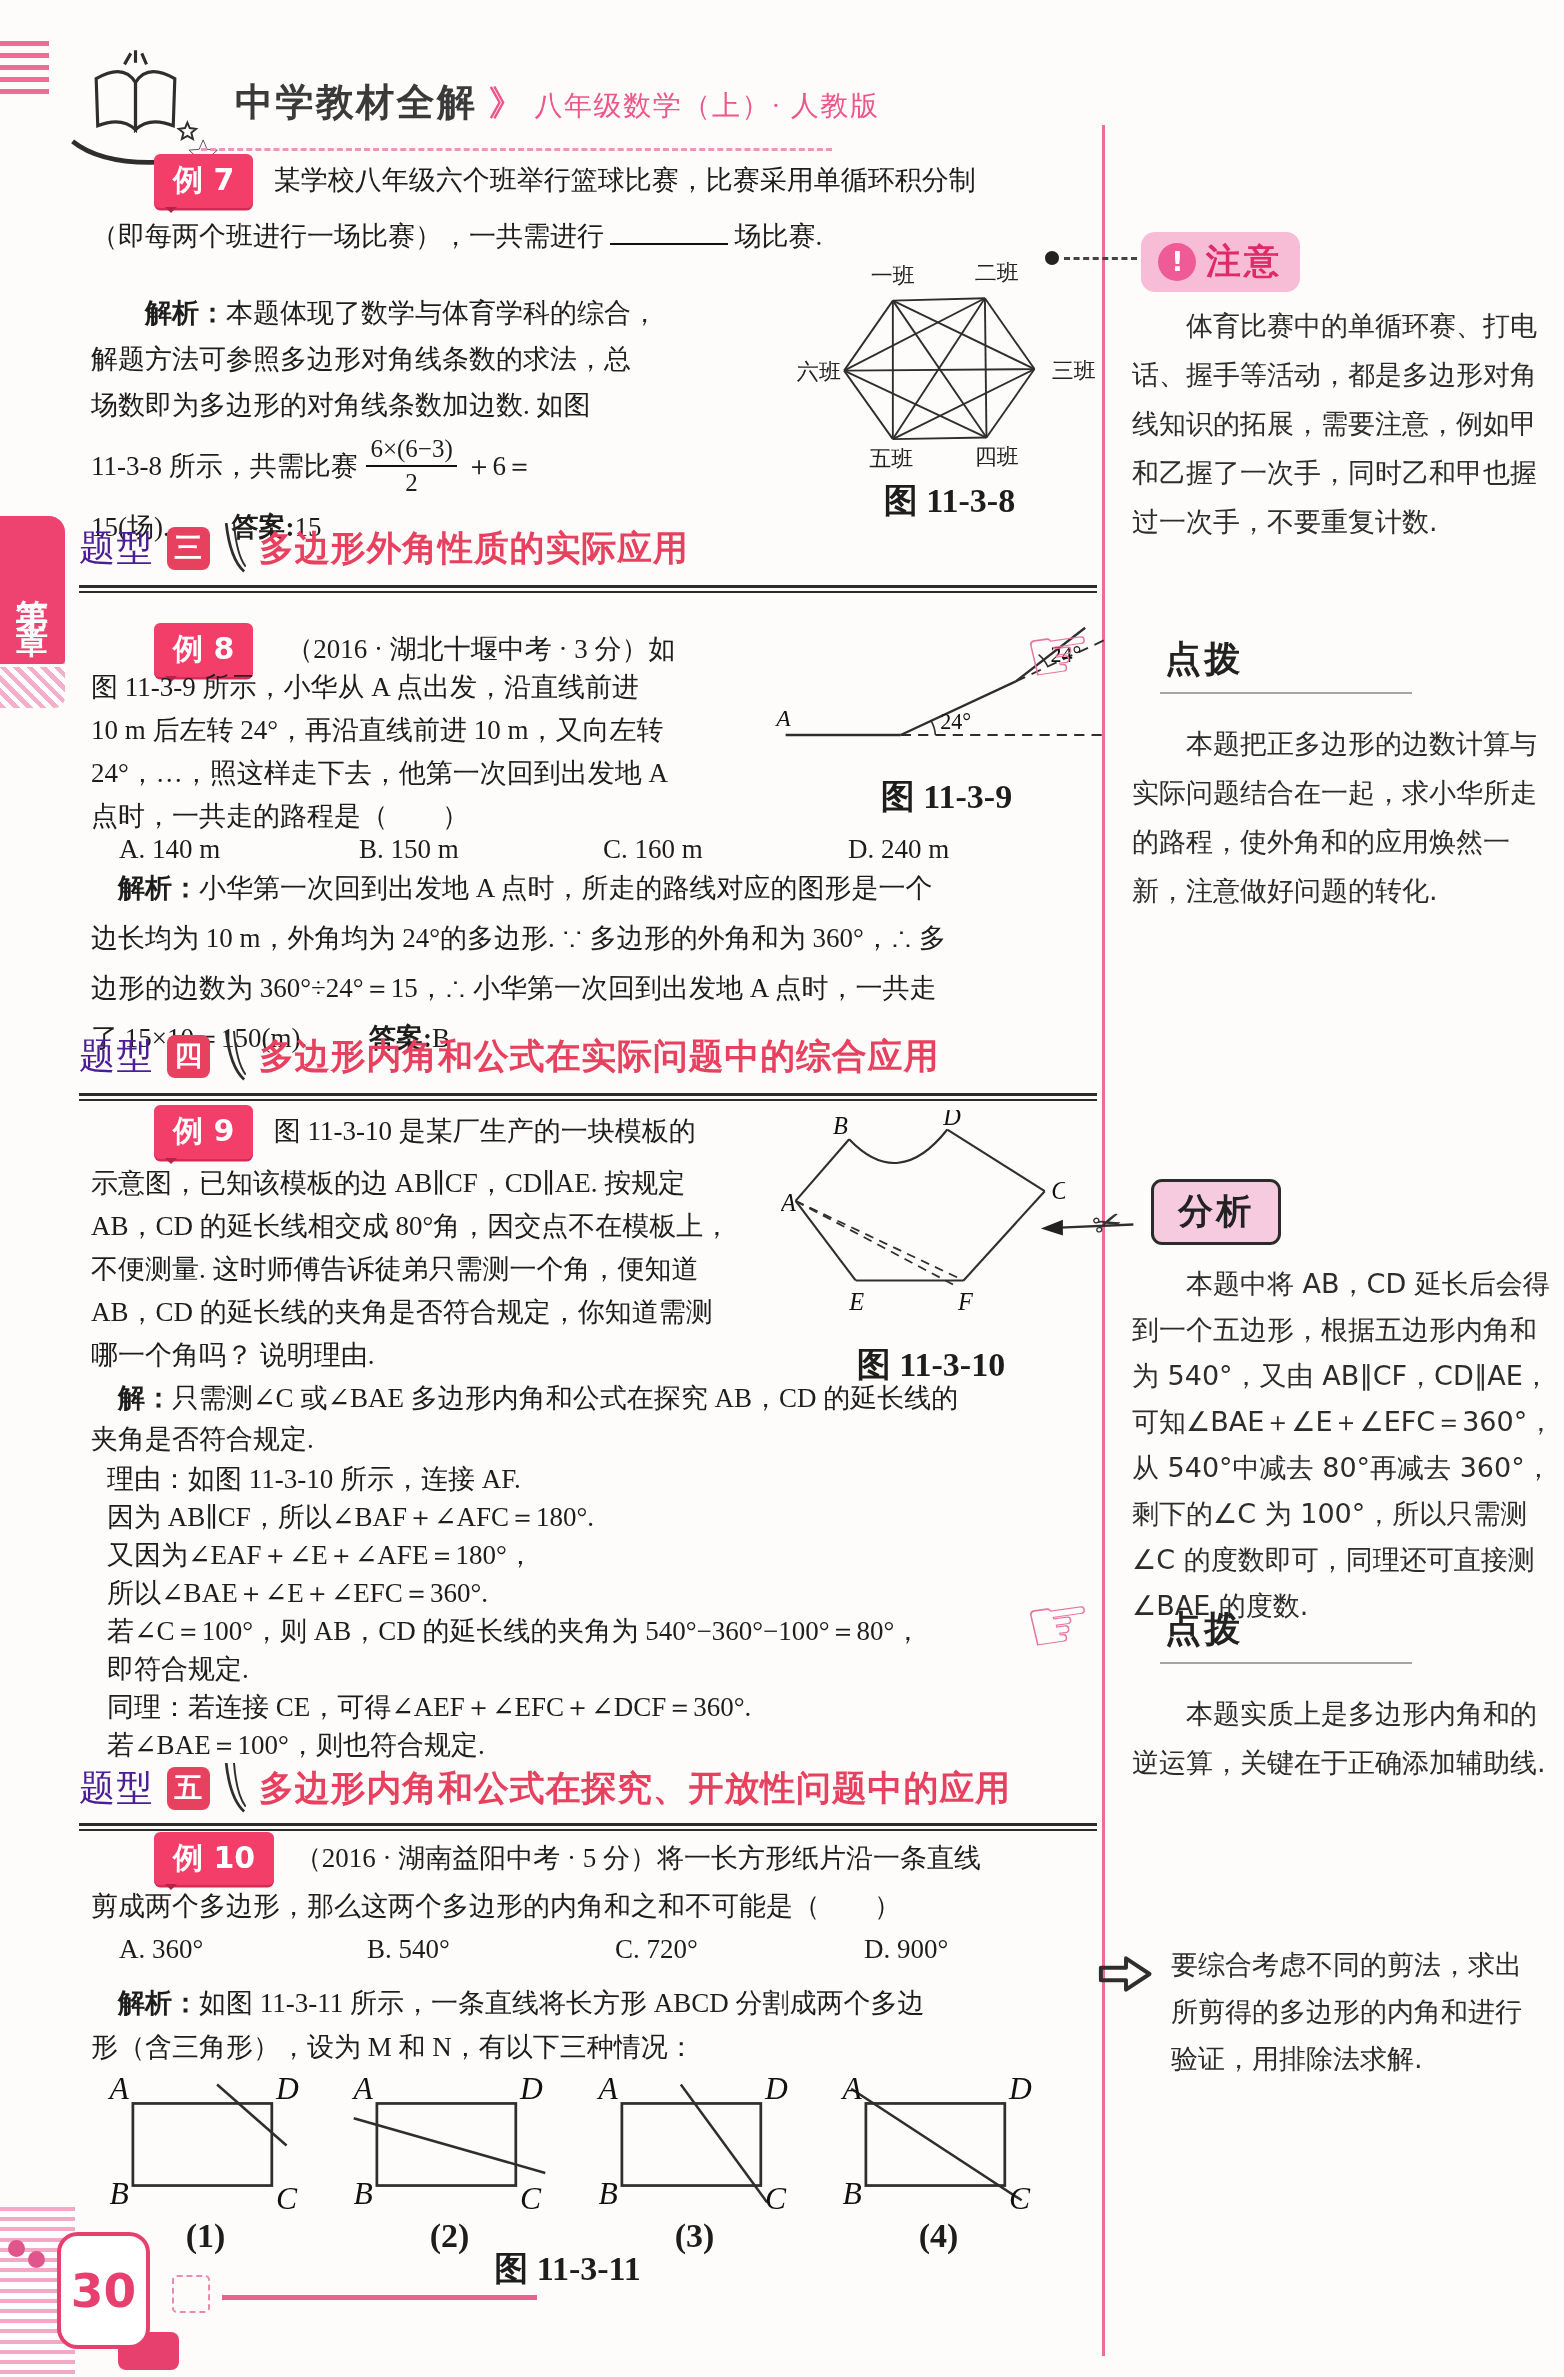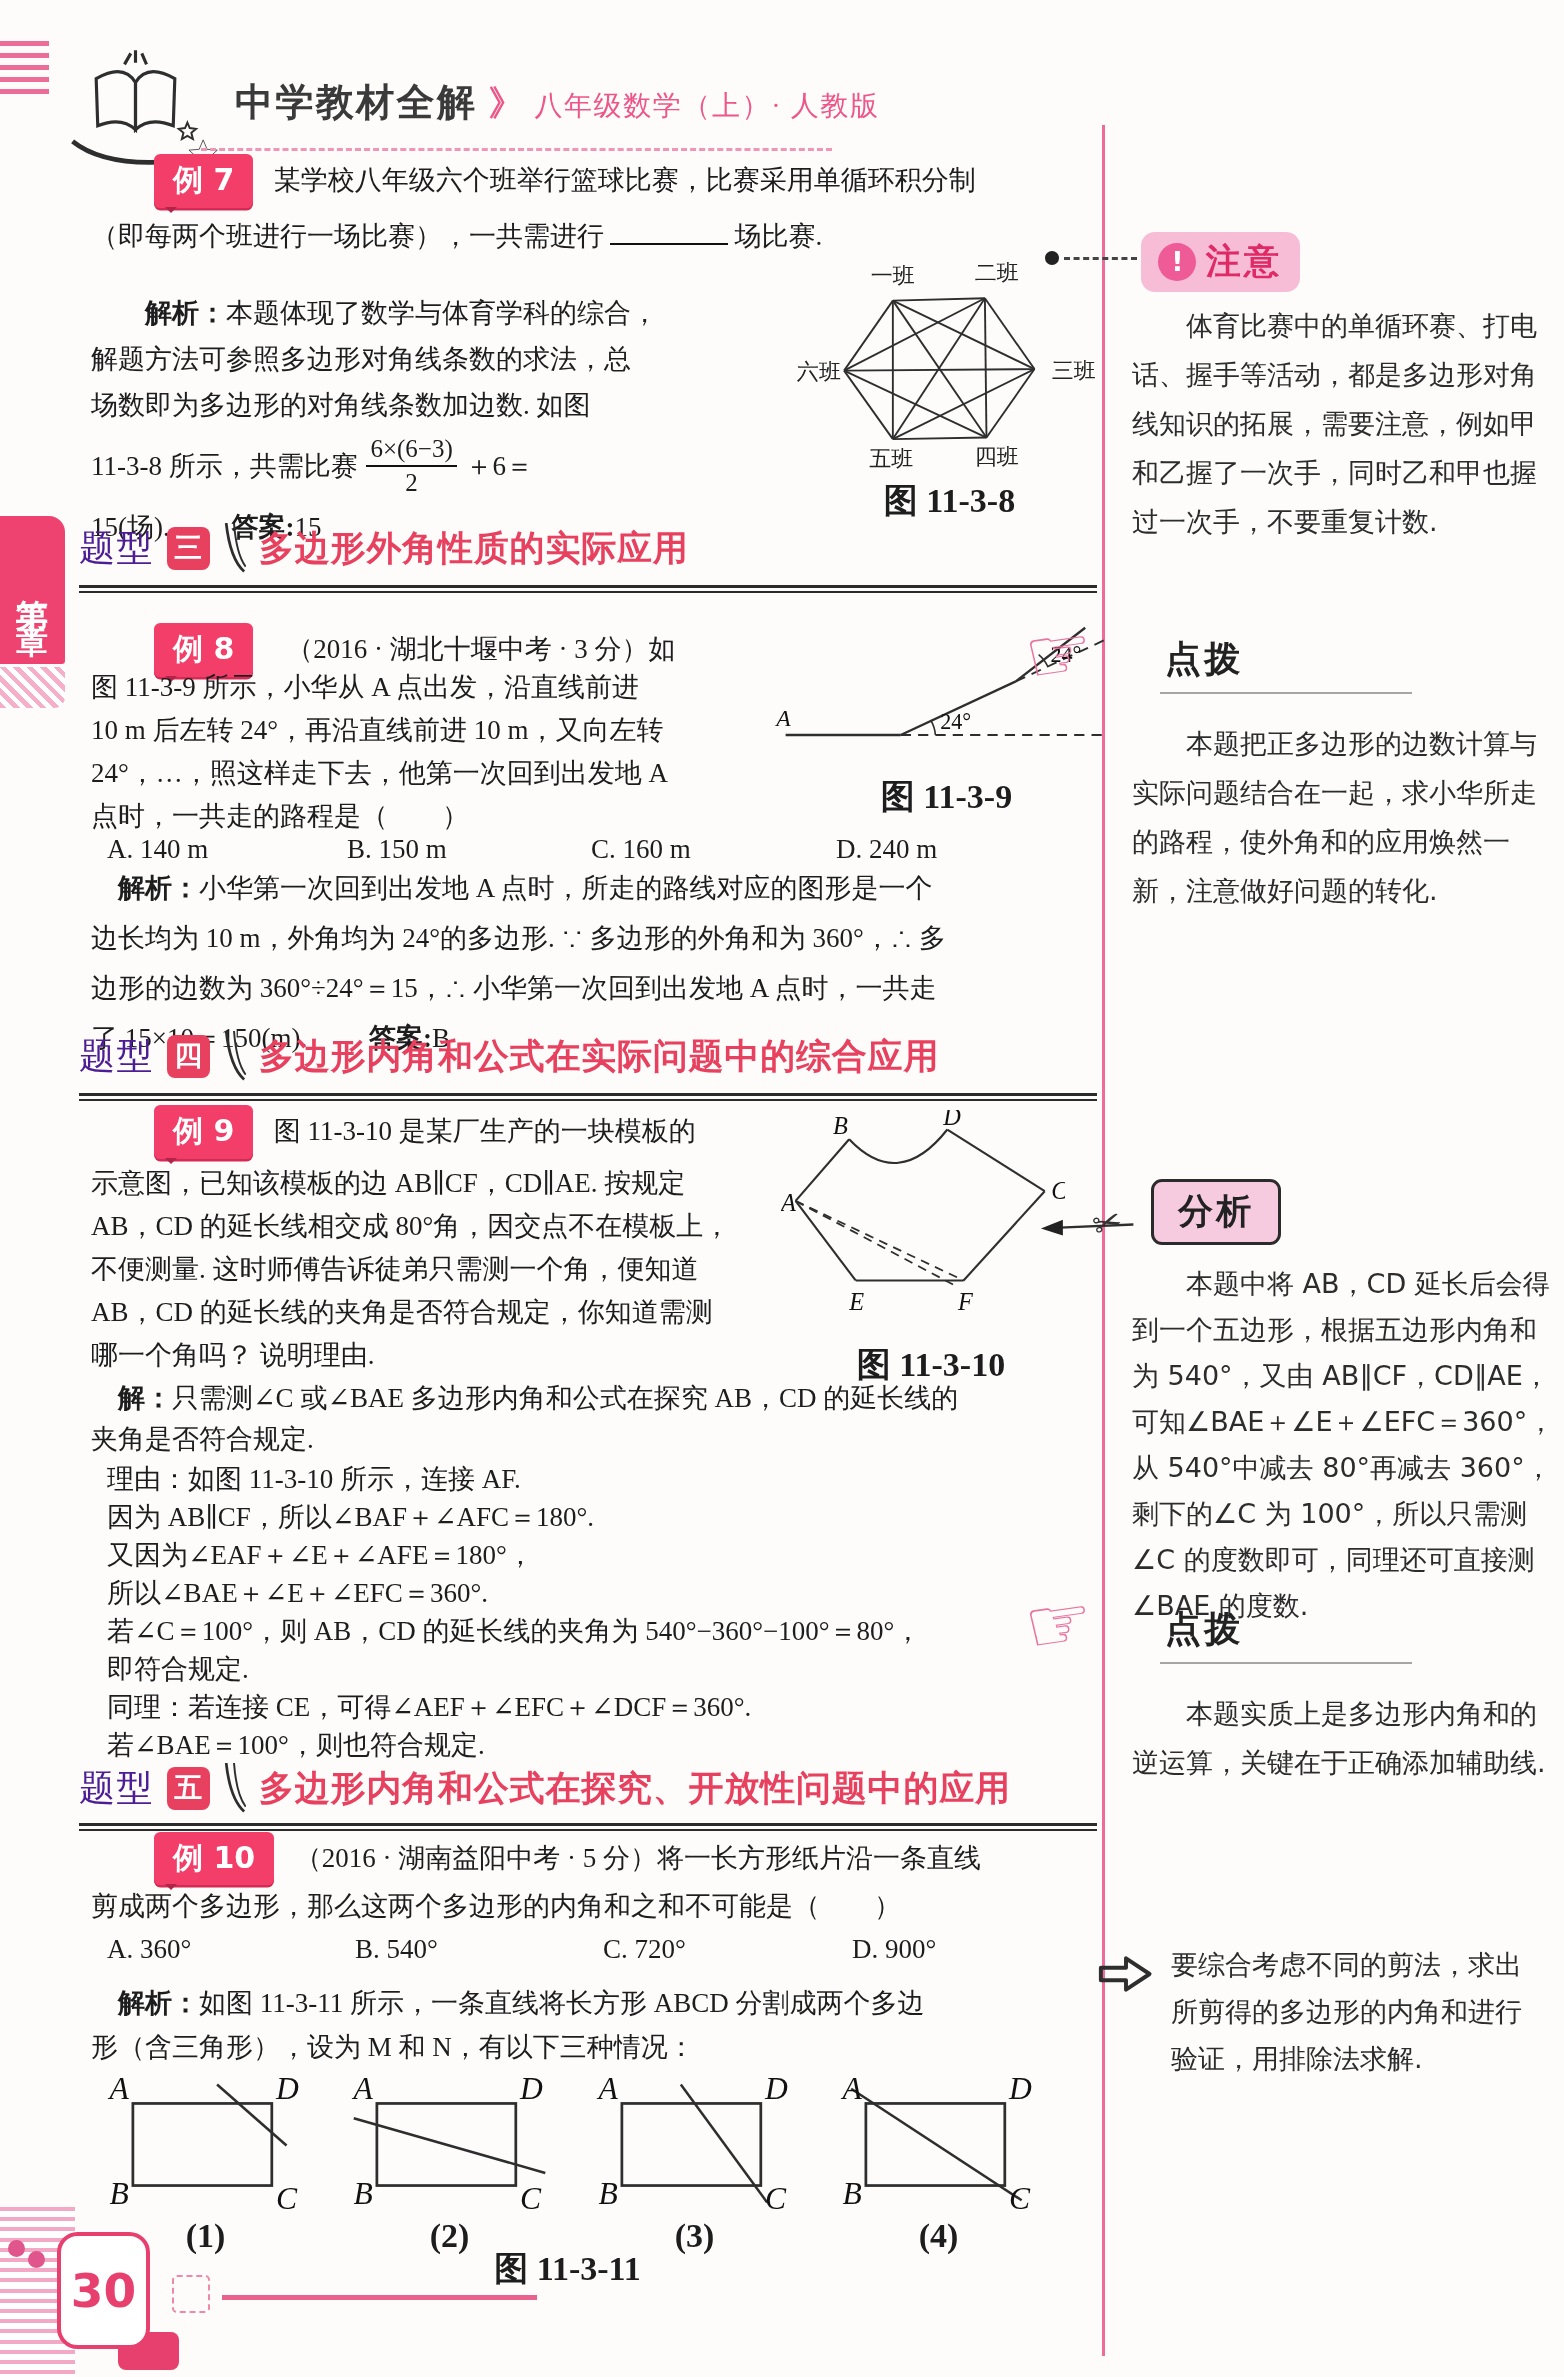--- a/index.html
+++ b/index.html
@@ -48,21 +48,21 @@
 
   .bodyline { font-size:27px; white-space:nowrap; }
   .blank { display:inline-block; width:118px; height:28px; border-bottom:2.4px solid #111; margin:0 6.3px; }
 
   .frac { display:inline-flex; flex-direction:column; align-items:center; vertical-align:middle;
     margin:0 8px; line-height:1.15; }
   .frac .num { font-size:25px; padding:0 4.7px 1.6px; border-bottom:2.4px solid #111; }
   .frac .den { font-size:25px; padding-top:1.6px; }
 
   .opt-row { position:relative; height:44px; }
-  .opt-row span { position:absolute; font-size:27px; }
+  .opt-row span { position:absolute; font-size:27px;margin-left:12px; }
 
   
   .figcap { text-align:center; font-size:34px;font-weight:bold; }
   svg text.vlabel { font-size:28px; fill:#222; }
   svg text.ptlabel { font-size:30px; font-style:italic; fill:#111; }
   svg line, svg path, svg rect { stroke:#2e2e2e; fill:none; }
 
   
   .note-text { font-family:"DejaVu Sans","Liberation Sans",sans-serif; font-size:27px;
     line-height:49px; color:#2c2c2c; text-indent:2em; }

